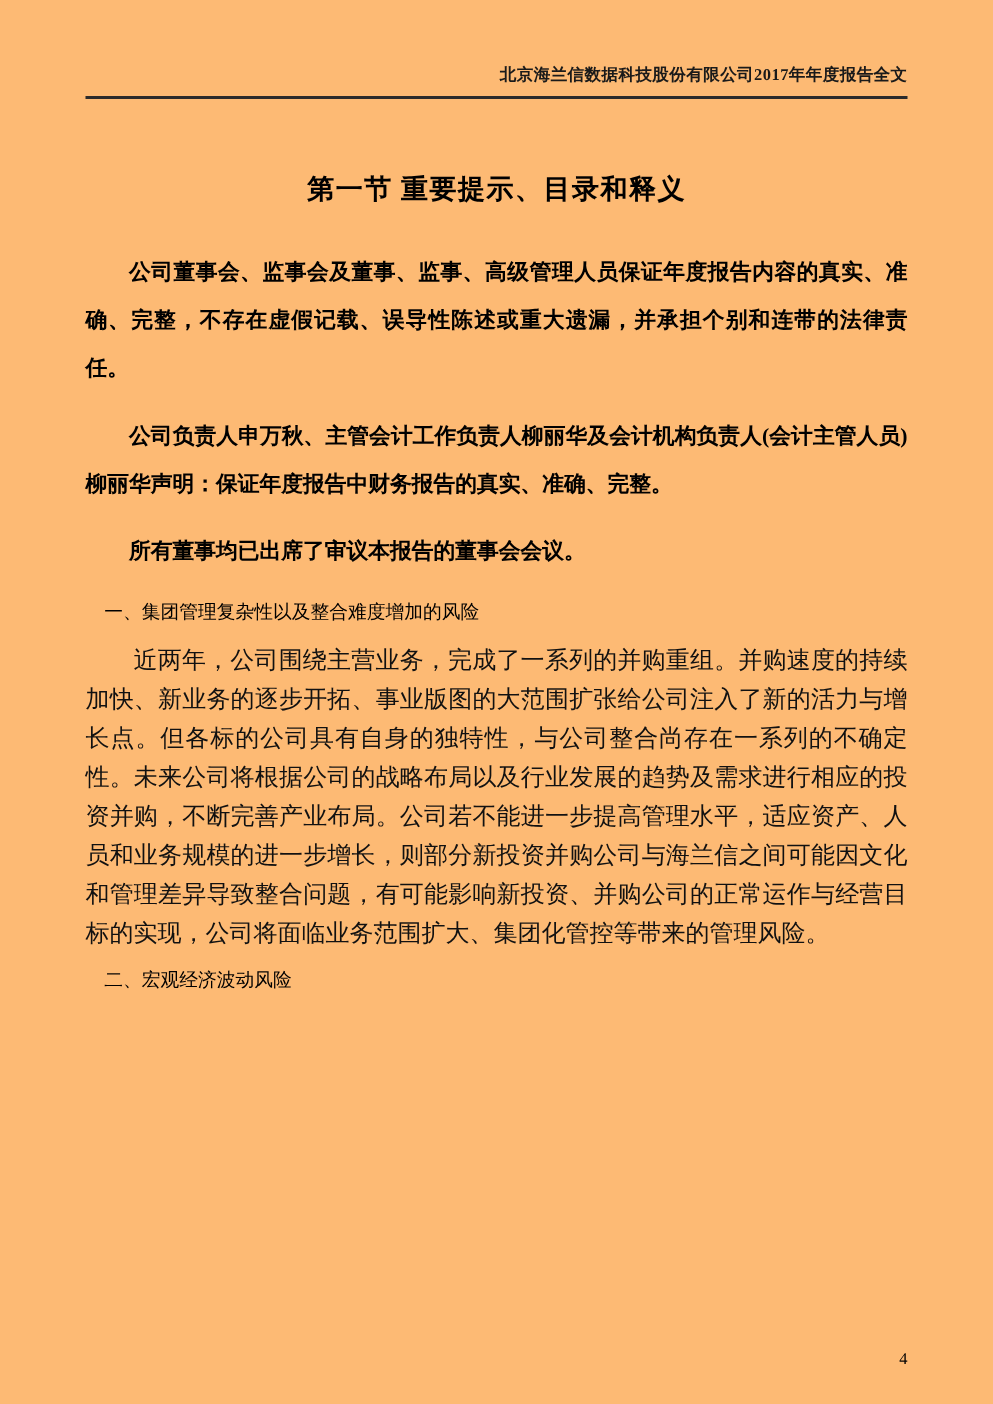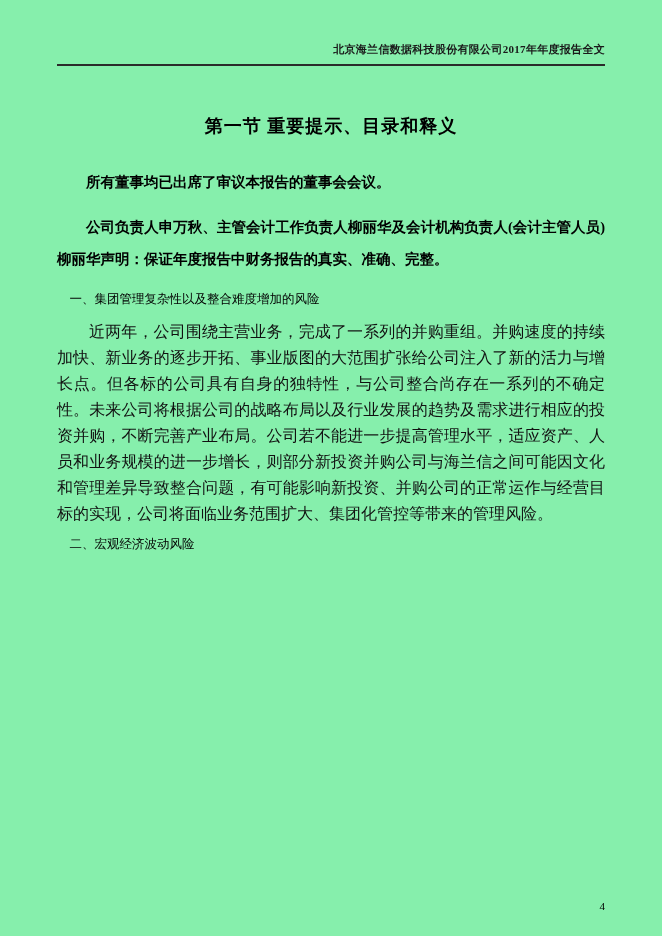--- a/index.html
+++ b/index.html
@@ -7,21 +7,21 @@
   body {
     font-family: "Liberation Serif", "DejaVu Serif", serif;
     color: #000000;
     -webkit-font-smoothing: antialiased;
   }
   .page {
     position: relative;
     width: 662px;
     height: 936px;
     margin: 0 auto;
-    background: #86efac;
+    background: #fdba74;
     padding: 42px 57px 30px 57px;
     overflow: hidden;
   }
   .doc-header {
     text-align: right;
     font-size: 11px;
     font-weight: bold;
     letter-spacing: 0.3px;
     padding-bottom: 7px;
     border-bottom: 2px solid #2b2b2b;
@@ -73,24 +73,25 @@
 <body>
 
 <div class="page">
 
   <div class="doc-header">
     <span>北京海兰信数据科技股份有限公司2017年年度报告全文</span>
   </div>
 
   <h1 class="doc-title">第一节 重要提示、目录和释义</h1>
 
+  <p class="para-bold">公司董事会、监事会及董事、监事、高级管理人员保证年度报告内容的真实、准确、完整，不存在虚假记载、误导性陈述或重大遗漏，并承担个别和连带的法律责任。</p>
+
+  <p class="para-bold">公司负责人申万秋、主管会计工作负责人柳丽华及会计机构负责人(会计主管人员)柳丽华声明：保证年度报告中财务报告的真实、准确、完整。</p>
 
   <p class="para-bold">所有董事均已出席了审议本报告的董事会会议。</p>
-
-  <p class="para-bold">公司负责人申万秋、主管会计工作负责人柳丽华及会计机构负责人(会计主管人员)柳丽华声明：保证年度报告中财务报告的真实、准确、完整。</p>
 
   <h2 class="section-heading">一、集团管理复杂性以及整合难度增加的风险</h2>
 
   <p class="body-para">近两年，公司围绕主营业务，完成了一系列的并购重组。并购速度的持续加快、新业务的逐步开拓、事业版图的大范围扩张给公司注入了新的活力与增长点。但各标的公司具有自身的独特性，与公司整合尚存在一系列的不确定性。未来公司将根据公司的战略布局以及行业发展的趋势及需求进行相应的投资并购，不断完善产业布局。公司若不能进一步提高管理水平，适应资产、人员和业务规模的进一步增长，则部分新投资并购公司与海兰信之间可能因文化和管理差异导致整合问题，有可能影响新投资、并购公司的正常运作与经营目标的实现，公司将面临业务范围扩大、集团化管控等带来的管理风险。</p>
 
 
   <h2 class="section-heading">二、宏观经济波动风险</h2>
 
 
   <div class="page-number">4</div>

